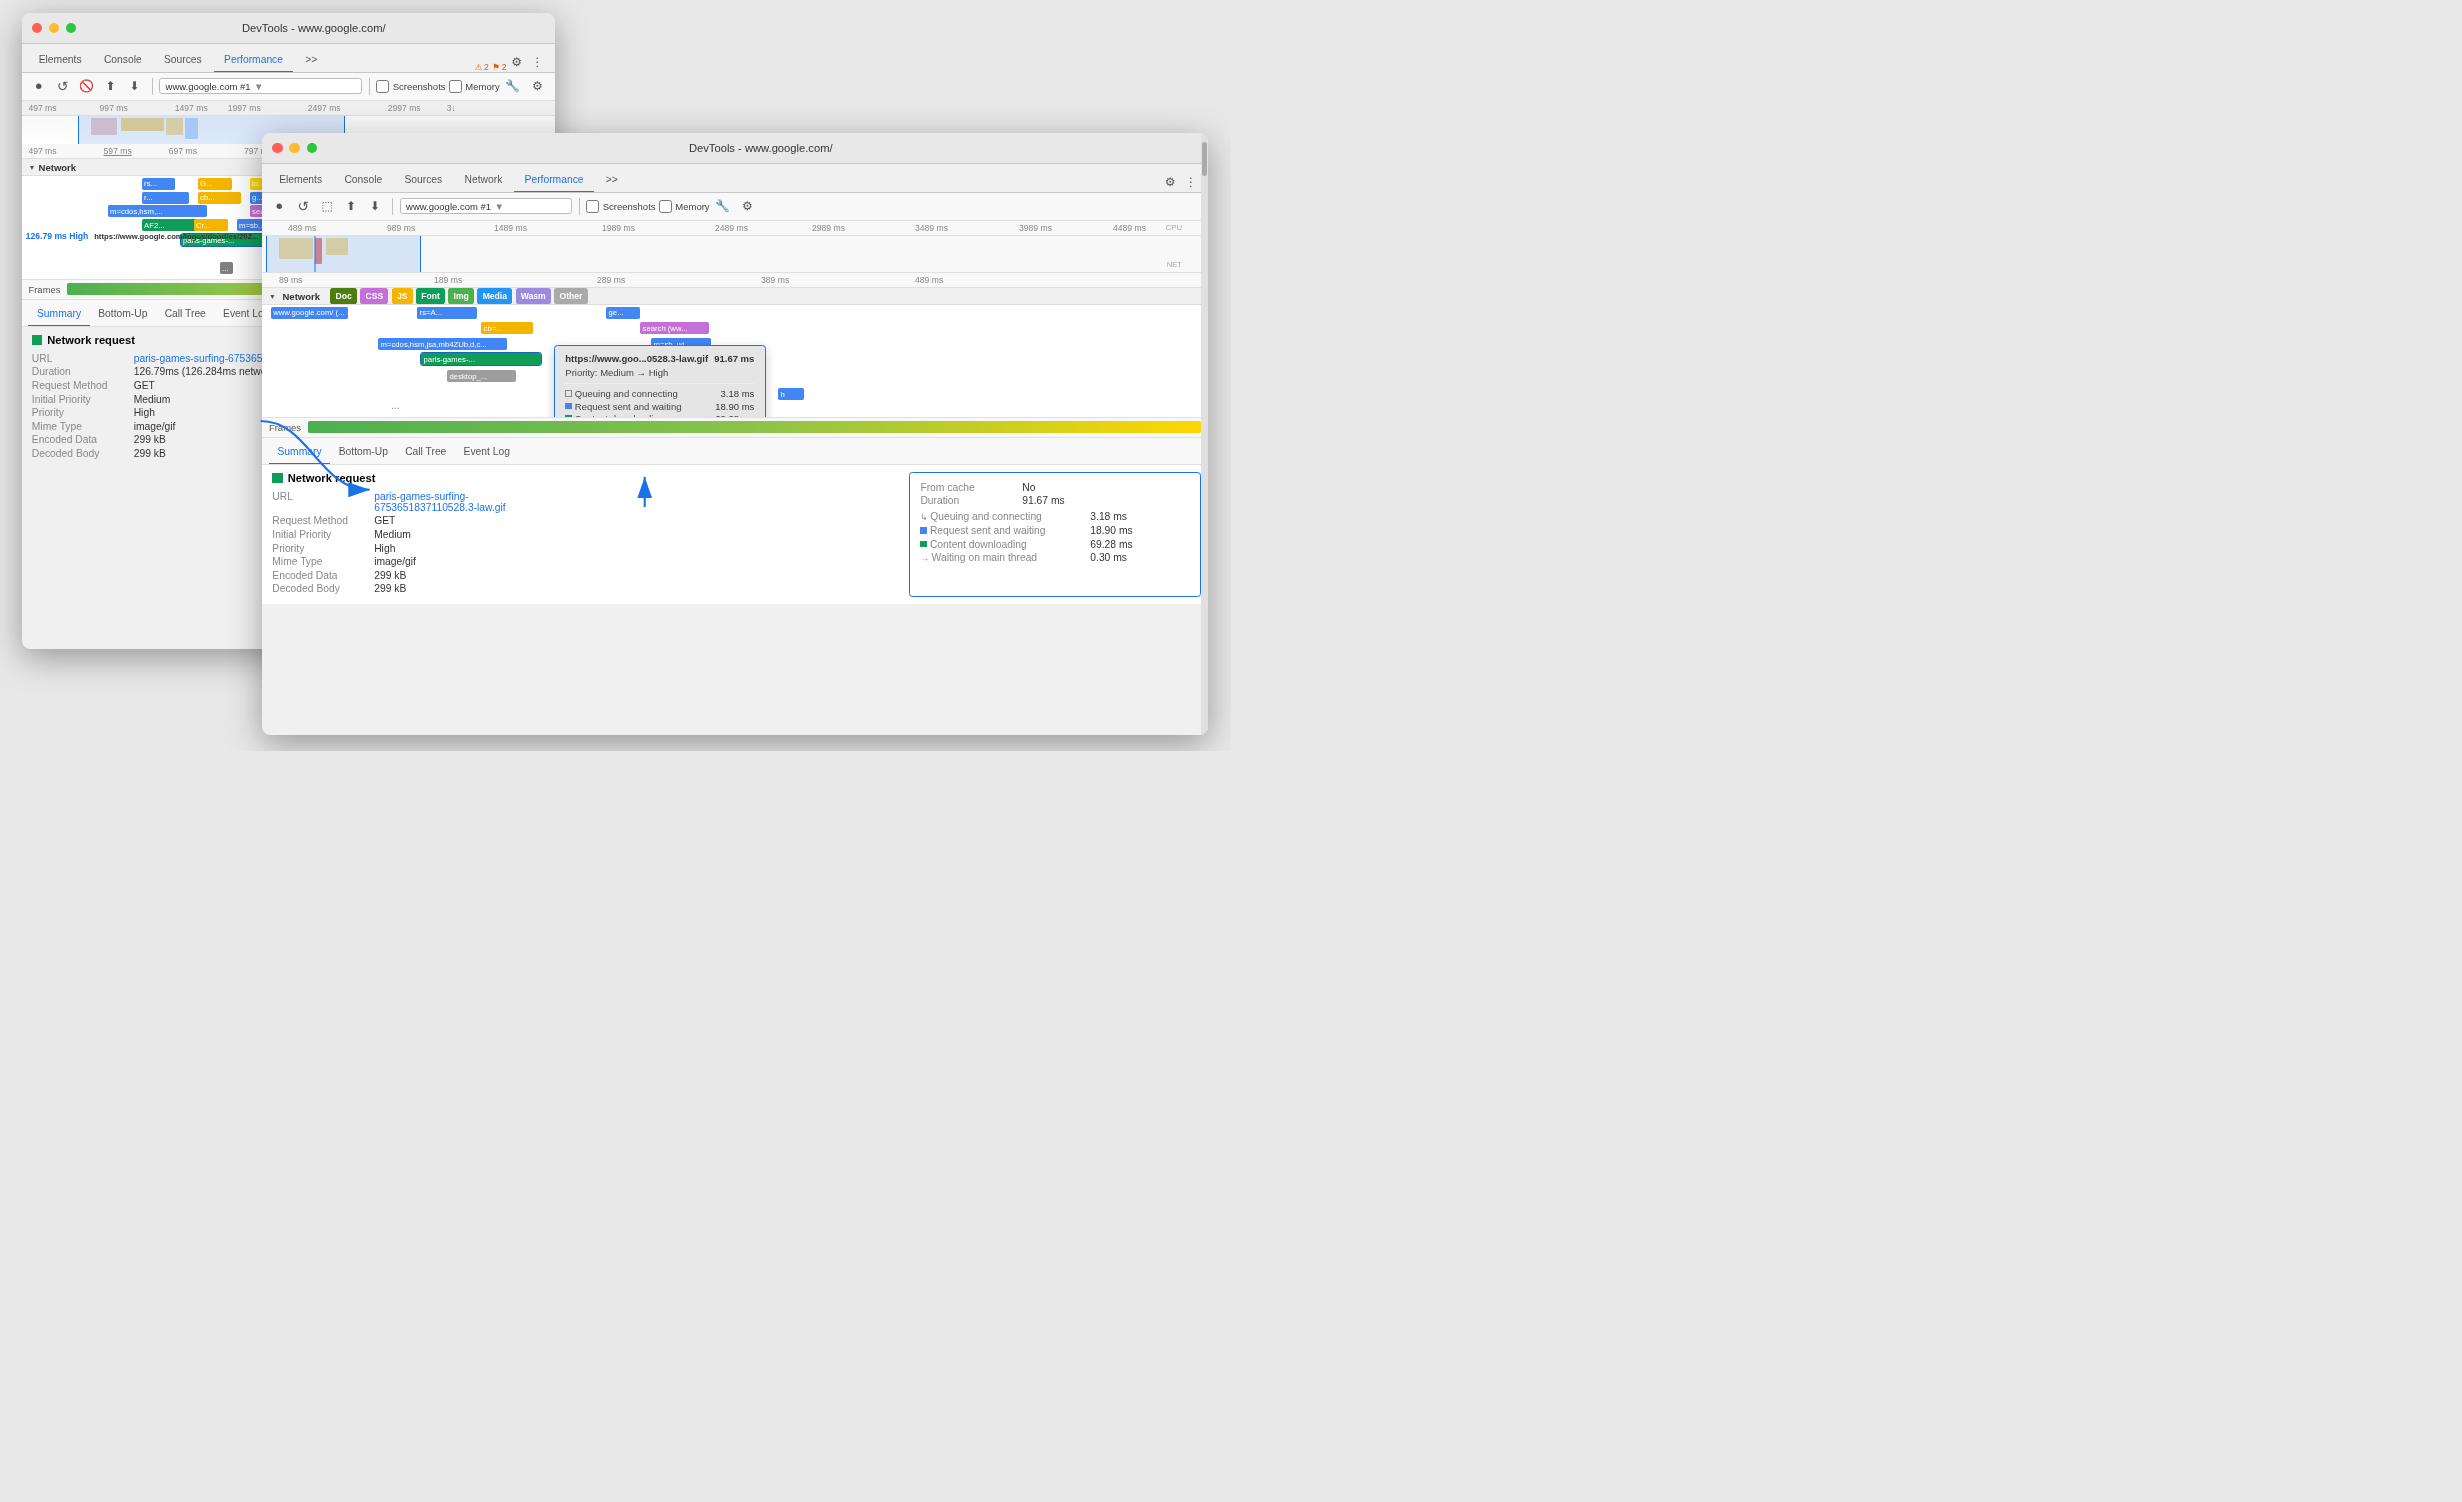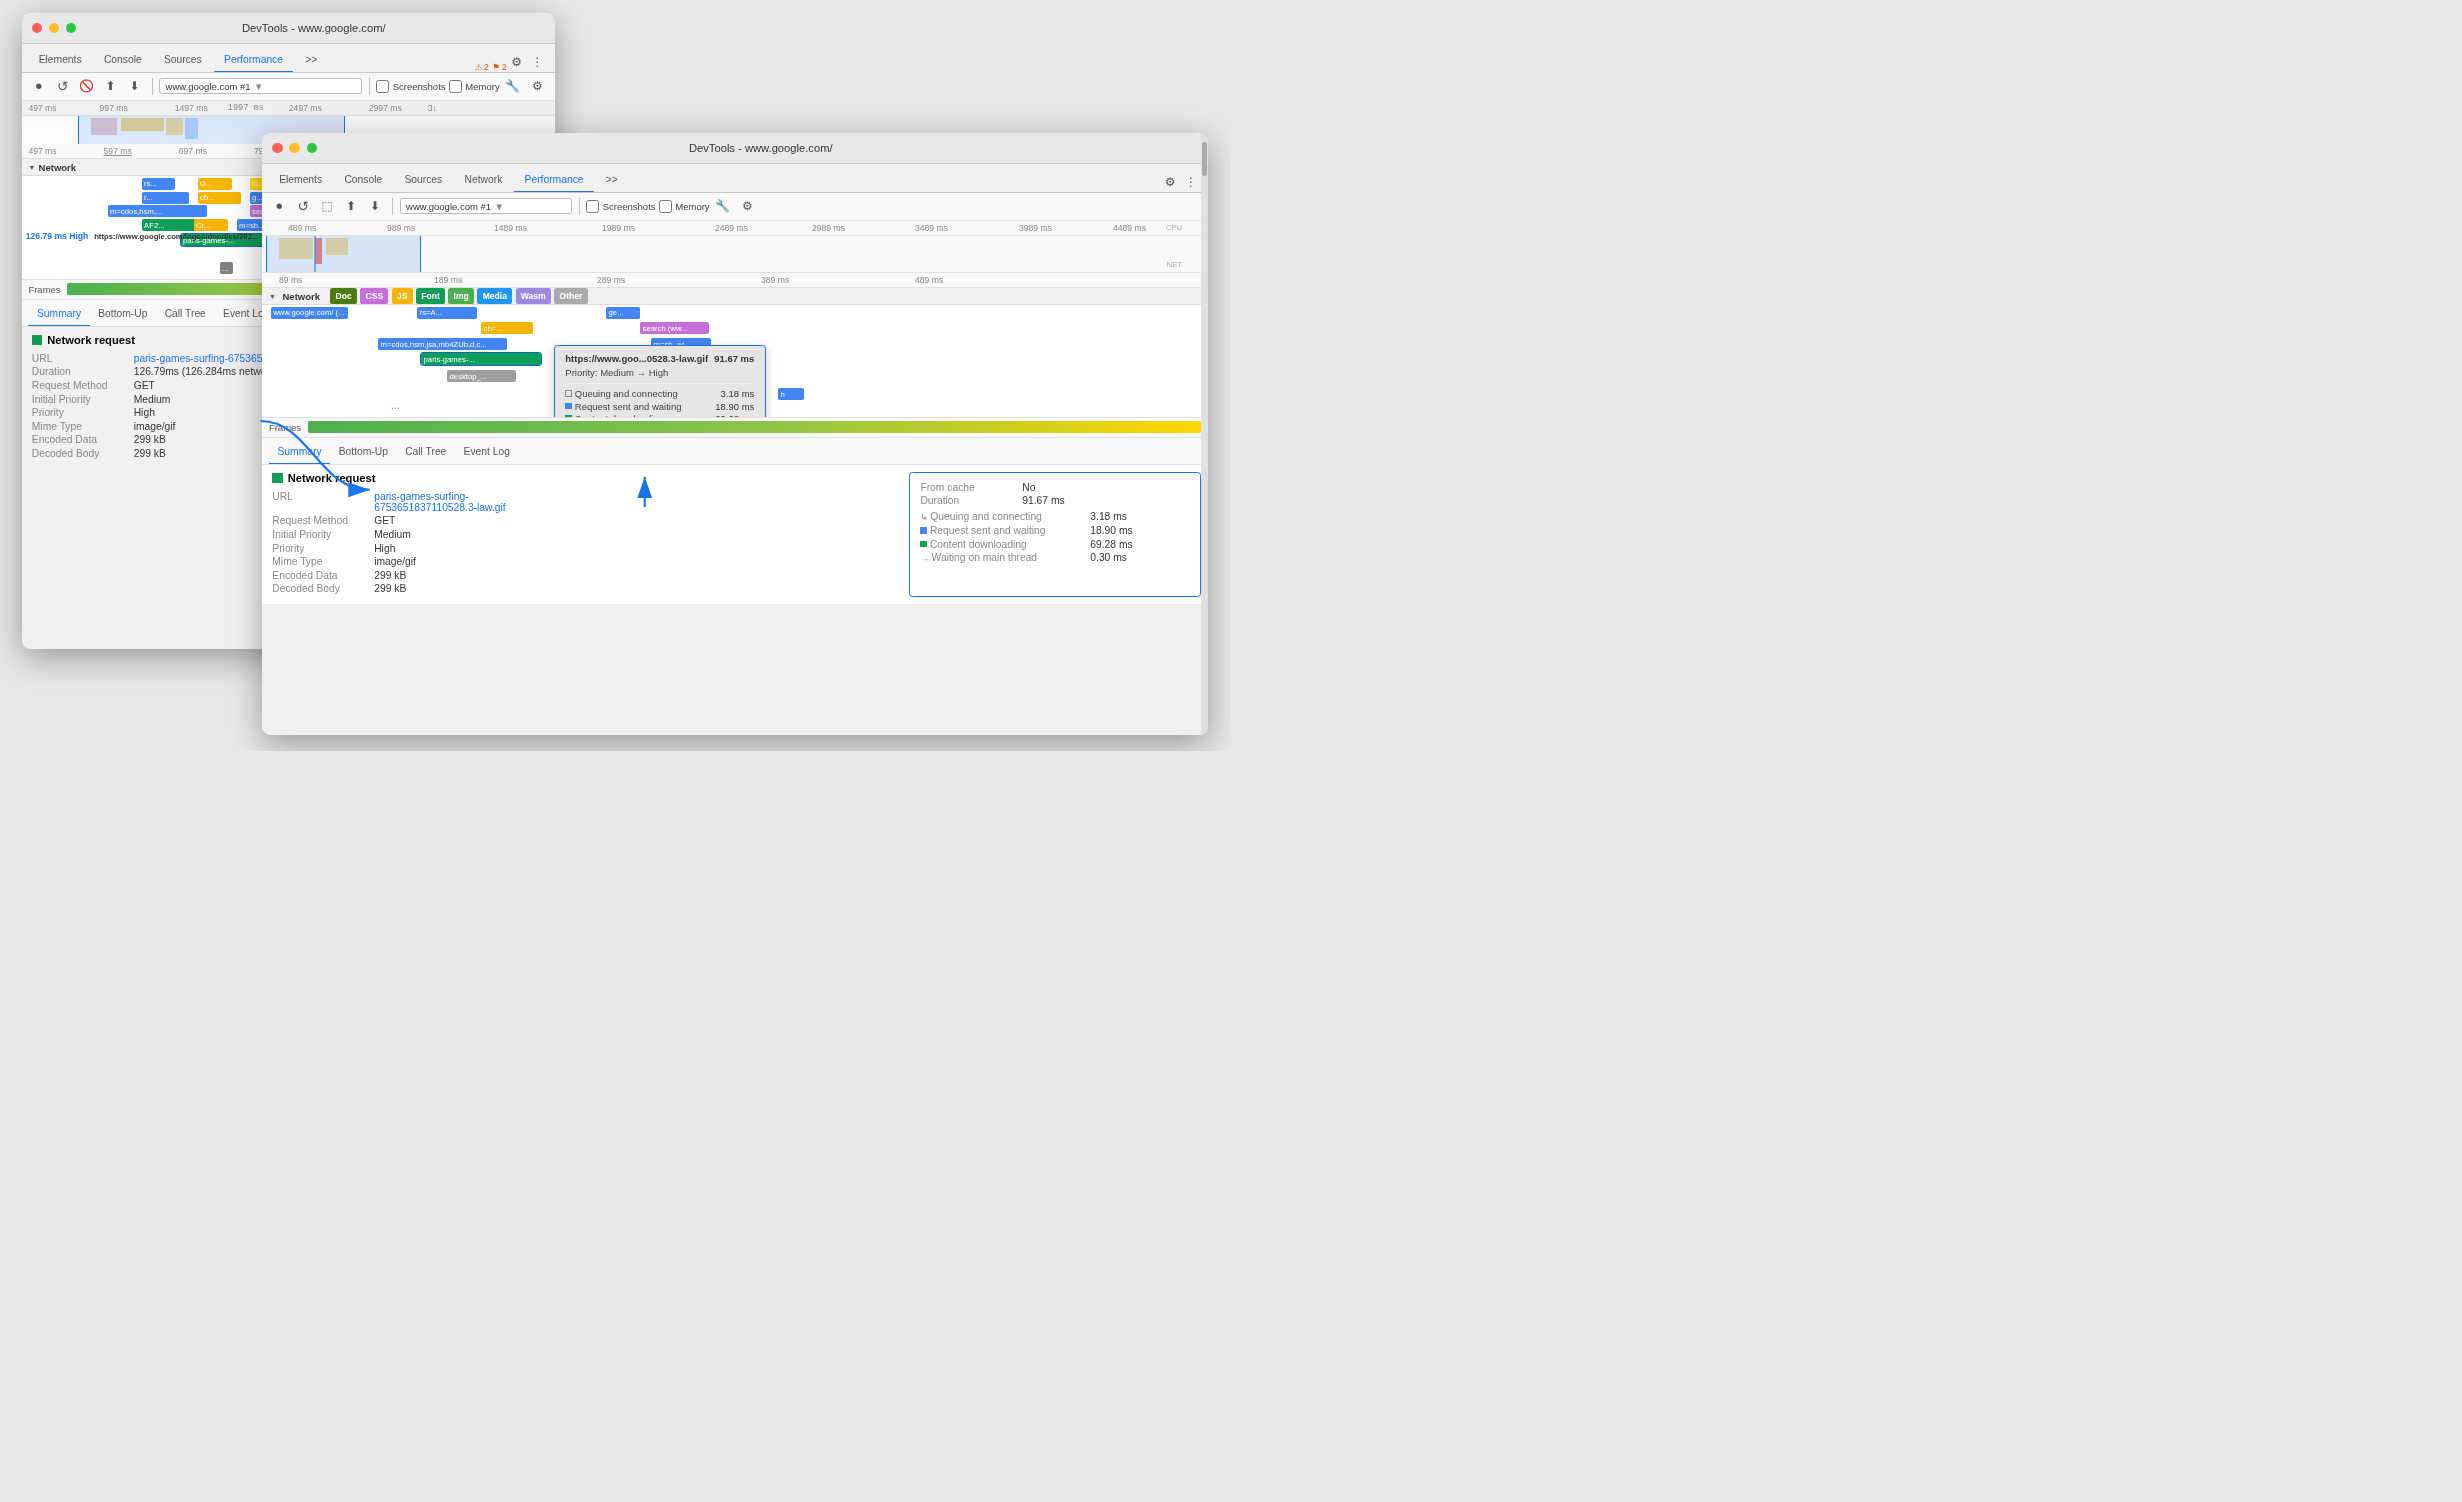--- a/index.html
+++ b/index.html
@@ -409,39 +409,39 @@
     </label>
     <button class="toolbar-btn">🔧</button>
     <button class="toolbar-btn">⚙</button>
   </div>
 
   <div class="timeline-mini" style="height:43px;">
     <div class="timeline-ruler" style="height:15.5px;background:#f0f0f0;border-bottom:0.9px solid #ddd;display:flex;align-items:center;padding:0 6.9px;font-size:8.6px;color:#888;">
       <span style="margin-right:43px;">497 ms</span>
       <span style="margin-right:47px;">997 ms</span>
       <span style="margin-right:20px;">1497 ms</span>
-      <span style="margin-right:25px;font-family:Liberation Mono, monospace;">1997 ms</span>
+      <span style="margin-right:47px;">1997 ms</span>
       <span style="margin-right:47px;">2497 ms</span>
       <span style="margin-right:26px;">2997 ms</span>
       <span>3↓</span>
     </div>
 
     <div style="position:relative;height:27.5px;background:linear-gradient(to bottom,#f8f8f8,#fff);">
       <div style="position:absolute;top:1.7px;left:69px;width:26px;height:17px;background:#e8b4b8;border-radius:0.9px;opacity:0.7;"></div>
       <div style="position:absolute;top:1.7px;left:99px;width:43px;height:13px;background:#f0c040;opacity:0.6;border-radius:0.9px;"></div>
       <div style="position:absolute;top:1.7px;left:144px;width:17px;height:17px;background:#f0c040;opacity:0.5;border-radius:0.9px;"></div>
       <div style="position:absolute;top:1.7px;left:163px;width:13px;height:21.5px;background:#4285f4;opacity:0.3;border-radius:0.9px;"></div>
 
       <div class="blue-selection" style="left:56px;width:267px;"></div>
     </div>
   </div>
 
   <div class="timeline-ruler" style="height:15.5px;background:#f8f8f8;border-bottom:0.9px solid #e0e0e0;display:flex;align-items:center;padding:0 6.9px;font-size:8.6px;color:#888;gap:0;">
     <span style="margin-right:47px;">497 ms</span>
-    <span style="margin-right:47px;text-decoration:underline;">597 ms</span>
+    <span style="margin-right:37px;text-decoration:underline;">597 ms</span>
     <span style="margin-right:47px;">697 ms</span>
     <span style="margin-right:47px;">797 ms</span>
     <span style="margin-right:43px;">897 ms</span>
     <span style="margin-right:34px;">997 ms</span>
     <span>1097</span>
   </div>
 
   <div class="network-section">
     <div class="section-header">
       <span class="triangle">▼</span>

